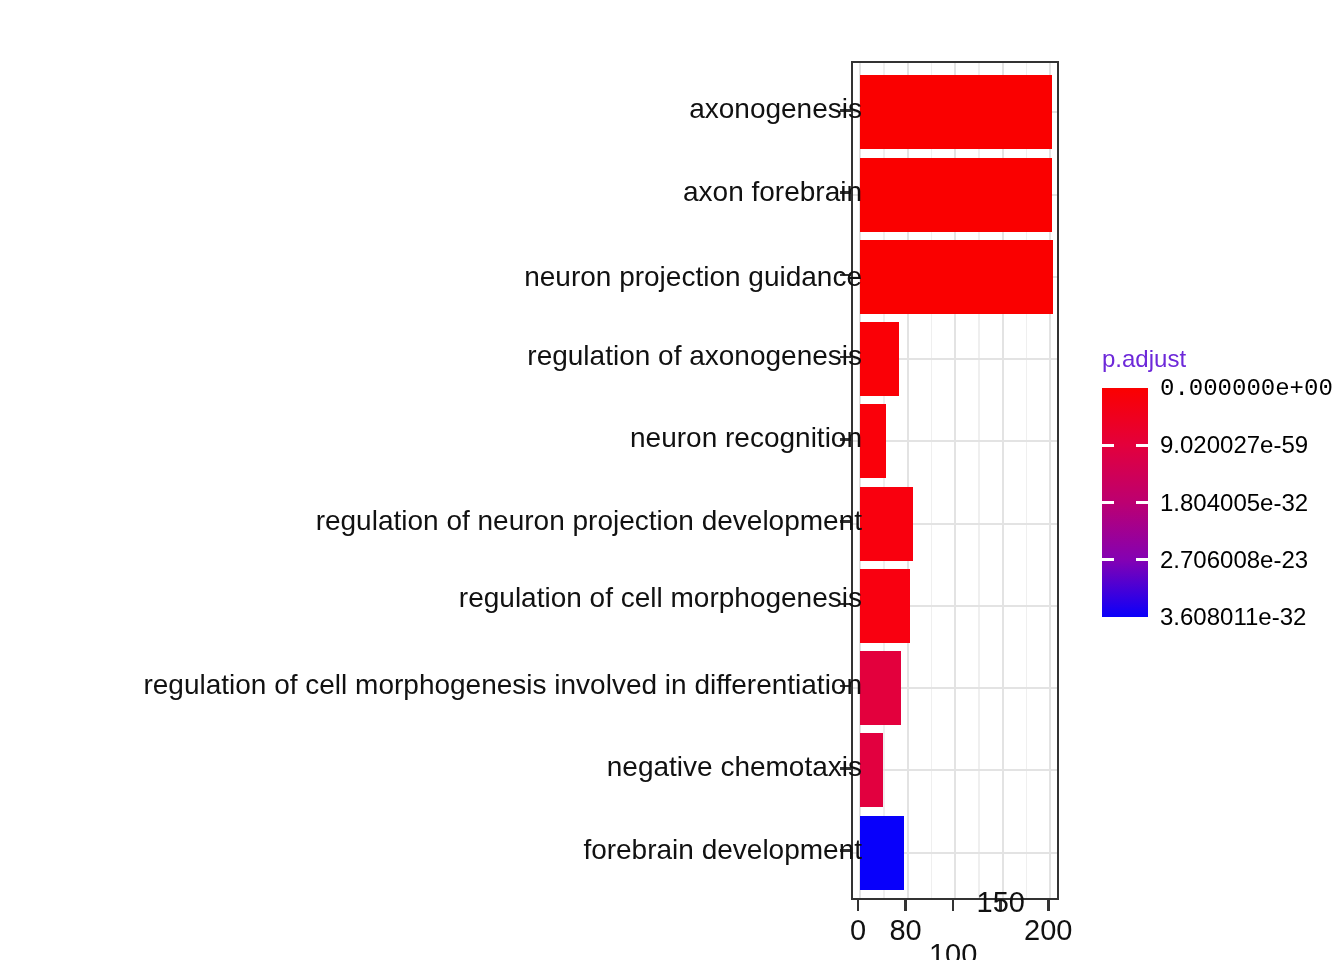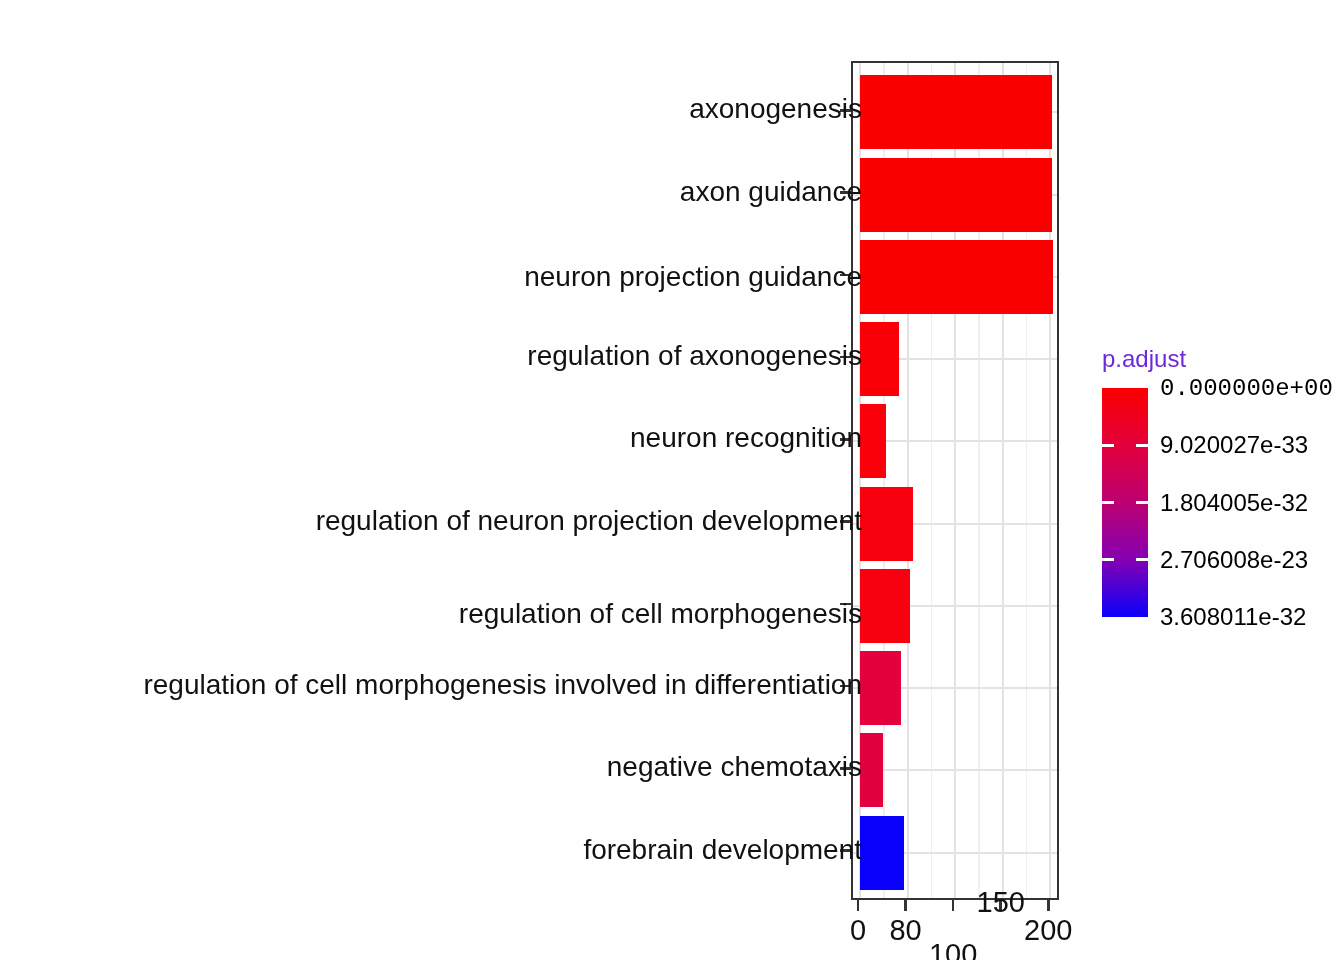--- a/index.html
+++ b/index.html
@@ -99,26 +99,26 @@
       <div class="ytick" style="left: 840px; top: 355.868px; width: 11px; height: 2.5px;"></div>
       <div class="ytick" style="left: 840px; top: 438.123px; width: 11px; height: 2.5px;"></div>
       <div class="ytick" style="left: 840px; top: 520.377px; width: 11px; height: 2.5px;"></div>
       <div class="ytick" style="left: 840px; top: 602.632px; width: 11px; height: 2.5px;"></div>
       <div class="ytick" style="left: 840px; top: 684.887px; width: 11px; height: 2.5px;"></div>
       <div class="ytick" style="left: 840px; top: 767.142px; width: 11px; height: 2.5px;"></div>
       <div class="ytick" style="left: 840px; top: 849.397px; width: 11px; height: 2.5px;"></div>
     </div>
   <div id="ylabels">
       <div class="ylabel" style="right: 510px; top: 110.353px;">axonogenesis</div>
-      <div class="ylabel" style="right: 510px; top: 192.608px;">axon guidance</div>
+      <div class="ylabel" style="right: 510px; top: 192.608px;">axon forebrain</div>
       <div class="ylabel" style="right: 510px; top: 278px;">neuron projection guidance</div>
       <div class="ylabel" style="right: 510px; top: 357.118px;">regulation of axonogenesis</div>
       <div class="ylabel" style="right: 510px; top: 439.373px;">neuron recognition</div>
       <div class="ylabel" style="right: 510px; top: 521.627px;">regulation of neuron projection development</div>
-      <div class="ylabel" style="right: 510px; top: 615px;">regulation of cell morphogenesis</div>
+      <div class="ylabel" style="right: 510px; top: 599px;">regulation of cell morphogenesis</div>
       <div class="ylabel" style="right: 510px; top: 686.137px;">regulation of cell morphogenesis involved in differentiation</div>
       <div class="ylabel" style="right: 510px; top: 768.392px;">negative chemotaxis</div>
       <div class="ylabel" style="right: 510px; top: 850.647px;">forebrain development</div>
     </div>
   <div id="xticks">
       <div class="xtick" style="left: 856.75px; top: 900px; width: 2.5px; height: 11px;"></div>
       <div class="xtick" style="left: 904.325px; top: 900px; width: 2.5px; height: 11px;"></div>
       <div class="xtick" style="left: 951.9px; top: 900px; width: 2.5px; height: 11px;"></div>
       <div class="xtick" style="left: 999.475px; top: 900px; width: 2.5px; height: 11px;"></div>
       <div class="xtick" style="left: 1047.05px; top: 900px; width: 2.5px; height: 11px;"></div>
@@ -135,19 +135,19 @@
     <div class="legend-bar" id="legendbar" style="left: 1102px; top: 388px; width: 46px; height: 229px; background: linear-gradient(rgb(251, 0, 0) 0%, rgb(227, 0, 60) 25%, rgb(188, 0, 113) 50%, rgb(132, 1, 179) 75%, rgb(11, 0, 250) 100%);">
         <div class="legend-notch" style="left: 0px; top: 55.75px;"></div>
         <div class="legend-notch" style="right: 0px; top: 55.75px;"></div>
         <div class="legend-notch" style="left: 0px; top: 113px;"></div>
         <div class="legend-notch" style="right: 0px; top: 113px;"></div>
         <div class="legend-notch" style="left: 0px; top: 170.25px;"></div>
         <div class="legend-notch" style="right: 0px; top: 170.25px;"></div>
       </div>
     <div id="legendlabels">
         <div class="legend-label" style="left: 1160px; top: 388px; font-family: Liberation Mono, monospace;">0.000000e+00</div>
-        <div class="legend-label" style="left: 1160px; top: 445.25px;">9.020027e-33</div>
+        <div class="legend-label" style="left: 1160px; top: 445.25px;">9.020027e-59</div>
         <div class="legend-label" style="left: 1160px; top: 502.5px;">1.804005e-32</div>
         <div class="legend-label" style="left: 1160px; top: 559.75px;">2.706008e-23</div>
         <div class="legend-label" style="left: 1160px; top: 617px;">3.608011e-32</div>
       </div>
   </div>
 </div>
 
 </body></html>

